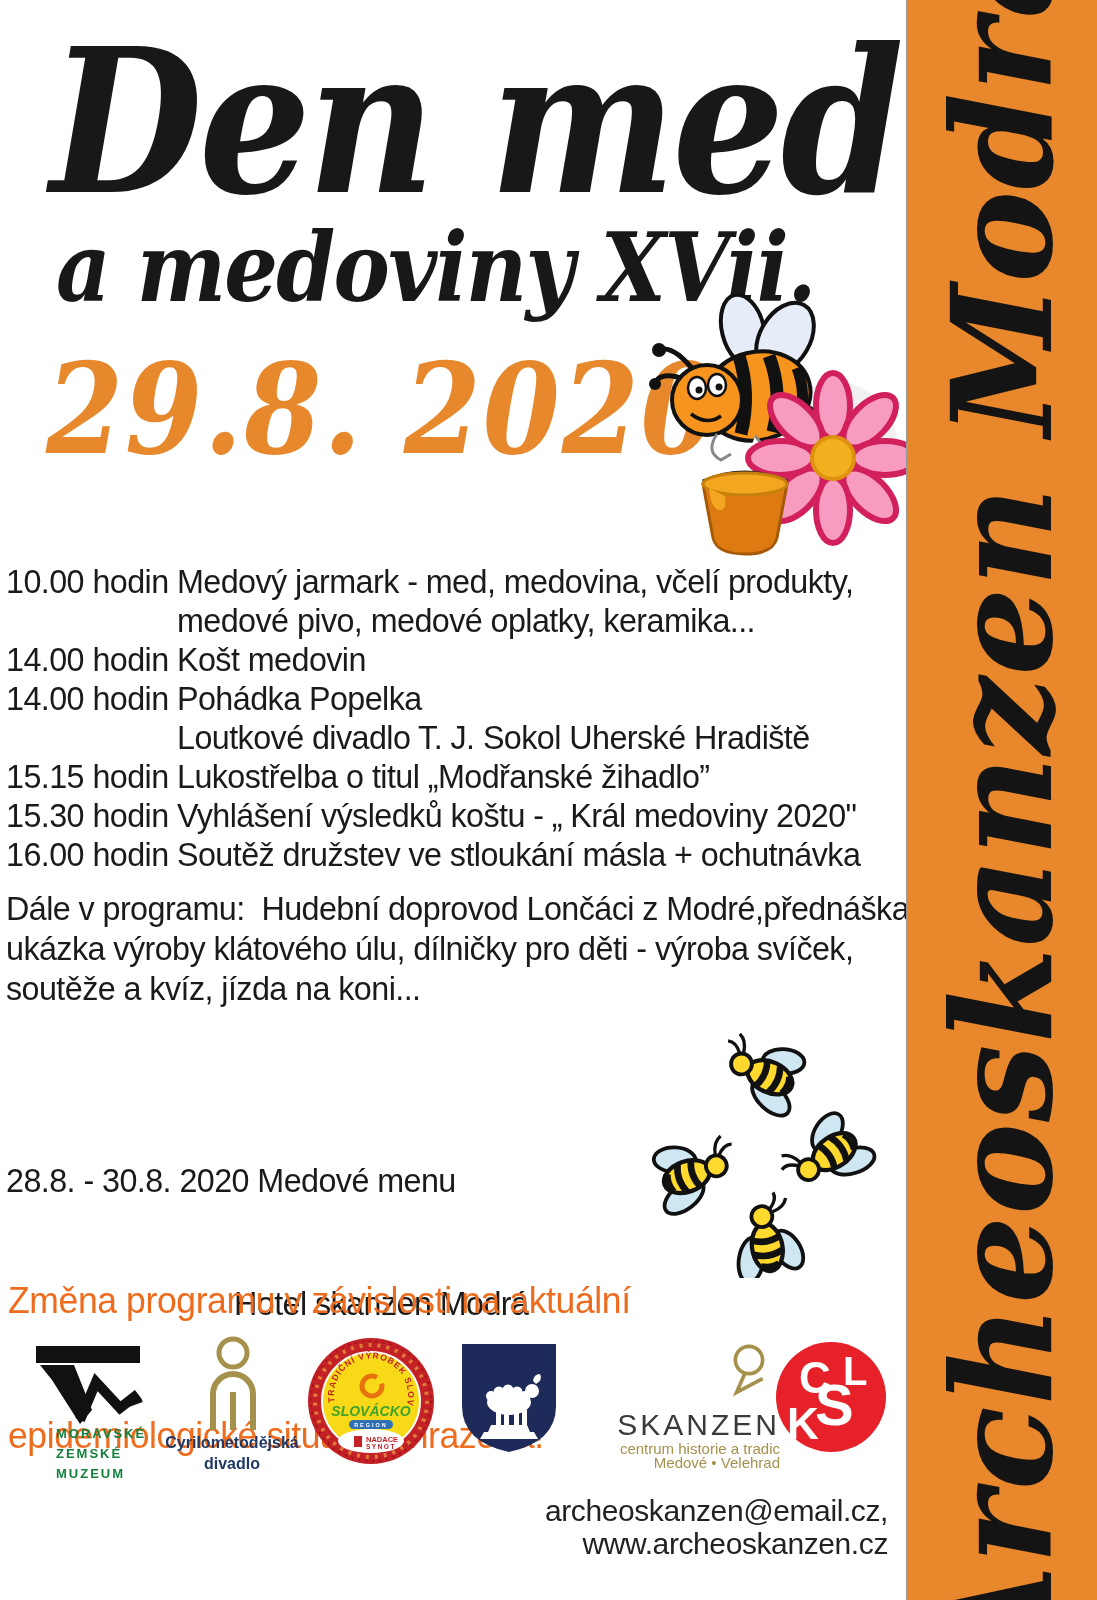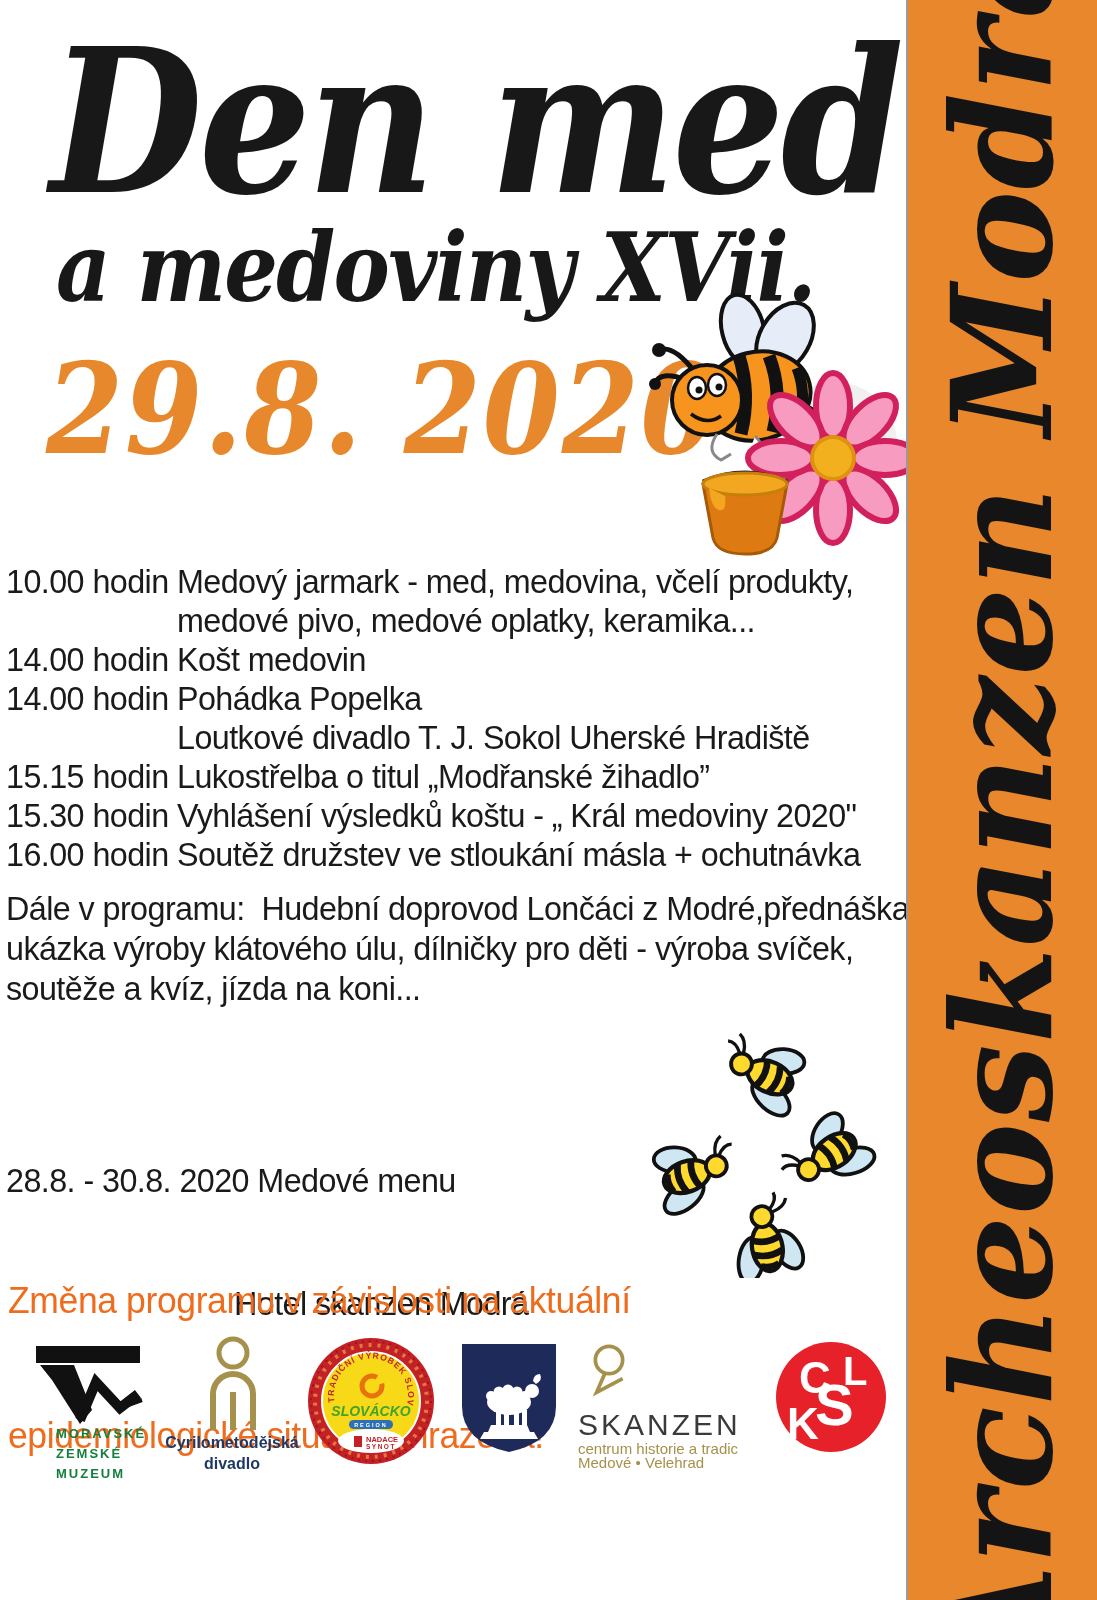--- a/index.html
+++ b/index.html
@@ -38,21 +38,21 @@
     background:var(--banner_orange,#E8872B);border-left:2px solid #9a9a9a;}
   .banner-text{position:absolute;left:0;top:0;width:1600px;height:189px;
     transform:rotate(-90deg) translateX(-1600px);transform-origin:left top;
     display:flex;align-items:center;justify-content:center;
     font-size:138px;letter-spacing:1px;color:#141414;white-space:pre;}
   
   .mzm-text{left:56px;top:1424px;font-size:13px;font-weight:bold;letter-spacing:2px;
     line-height:20px;color:#15803d;}
   .stezka-text{left:157px;top:1432px;width:150px;text-align:center;font-size:16px;
     font-weight:bold;line-height:21px;color:var(--navy,#1F3864);}
-  .skanzen-block{left:578px;top:1338px;width:180px;text-align:left;}
+  .skanzen-block{left:600px;top:1338px;width:180px;text-align:right;}
   .skanzen-title{font-size:30px;letter-spacing:3px;color:#3a3a3a;margin-top:2px;}
   .skanzen-sub{font-size:15px;color:var(--gold,#A5914C);line-height:14px;}
 </style>
 </head>
 <body>
 
 <div class="abs main-title script">Den medu</div>
 <div class="abs subtitle script">a medoviny XVii.</div>
 <div class="abs date-line script">29.8. 2020</div>
 
@@ -253,17 +253,18 @@
   <circle r="55" fill="#E62129"></circle>
   <g fill="#fff" font-family="Liberation Sans, sans-serif" font-weight="bold">
     <text x="-32" y="-4" font-size="44">C</text>
     <text x="12" y="-12" font-size="40">L</text>
     <text x="-16" y="28" font-size="58">S</text>
     <text x="-44" y="42" font-size="44">K</text>
   </g>
 </svg>
 
 <div class="abs contact">
+  <div>archeoskanzen@email.cz, www.archeoskanzen.cz</div>
 </div>
 
 <div class="abs banner">
   <div class="banner-text script">Archeoskanzen Modrá</div>
 </div>
 
 </body></html>

